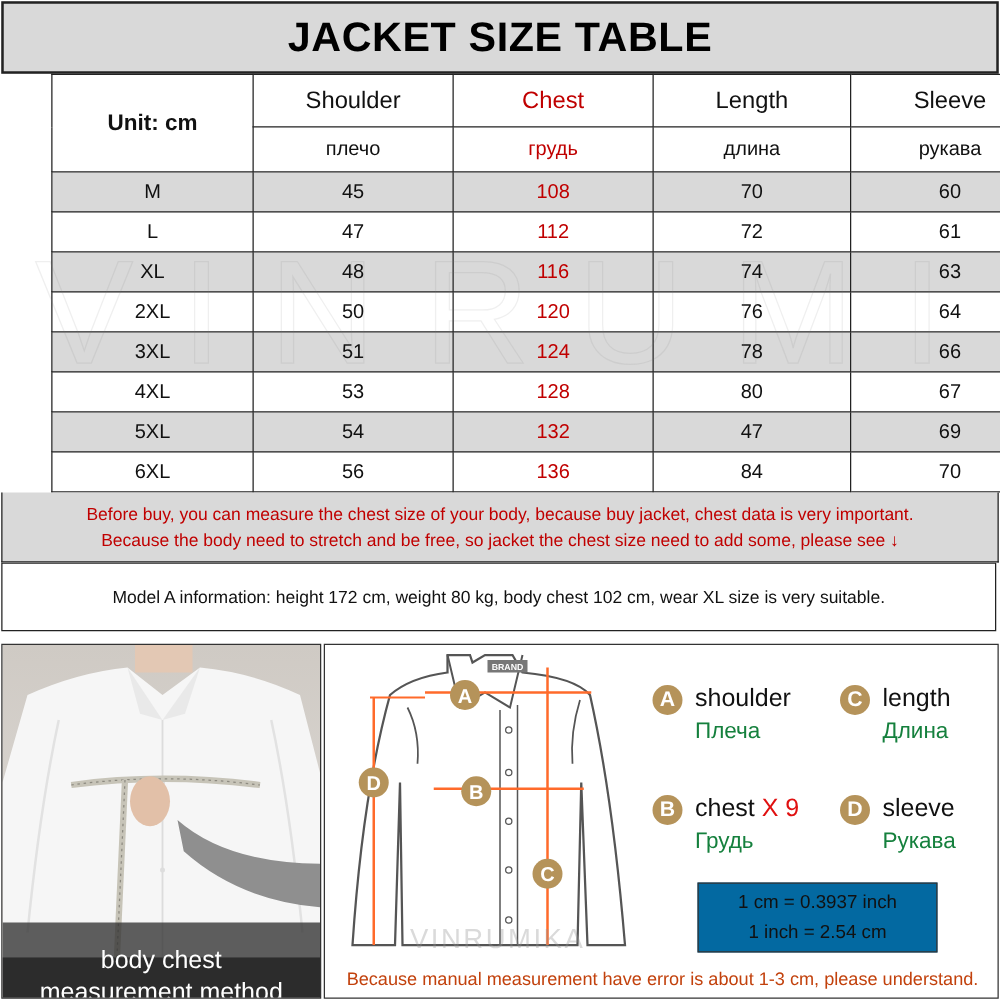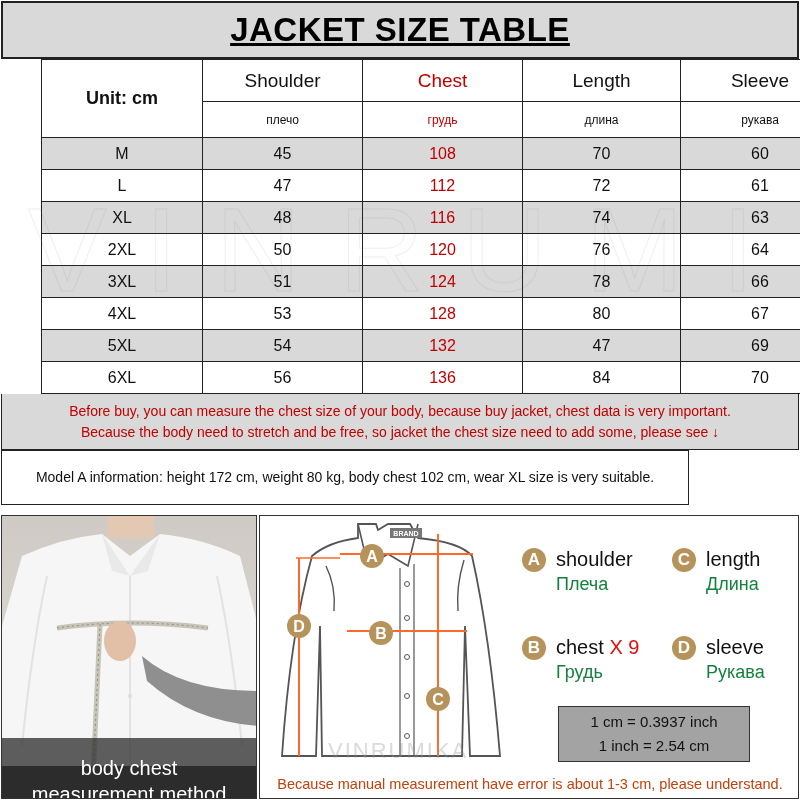--- a/index.html
+++ b/index.html
@@ -7,33 +7,32 @@
   body { font-family: "Liberation Sans", sans-serif; color: #111; position: relative; }
 
   .sheet { position: absolute; left: 0; top: 0; width: 800px; height: 505px; }
 
   .title-bar {
     position: absolute; left: 1px; top: 1px; width: 798px; height: 58px;
     background: #d9d9d9; border: 2px solid #222;
     display: flex; align-items: center; justify-content: center;
     font-weight: bold; font-size: 33px; letter-spacing: 0.5px; color: #000;
     font-family: "Liberation Sans", sans-serif;
-    text-decoration: underline;
   }
 
   table.size-table {
     position: absolute; left: 1px; top: 59px; width: 798px;
     border-collapse: collapse; table-layout: fixed; margin-left: 40px;
   }
   table.size-table td, table.size-table th {
     border: 1.5px solid #222; text-align: center; font-weight: normal;
     font-family: "Liberation Sans", sans-serif;
   }
   .hdr-en { height: 42px; font-size: 19px; color: #111; }
-  .hdr-ru { height: 36px; font-size: 12px; color: #111; }
+  .hdr-ru { height: 36px; font-size: 16px; color: #111; }
   .unit-cell { font-weight: bold !important; font-size: 18px; }
   .red { color: #c00000 !important; }
   .data-row td { height: 32px; font-size: 16px; font-family: "DejaVu Sans", sans-serif; }
   .data-row.shade td { background: #d9d9d9; }
   .data-row.plain td { background: #ffffff; }
 
   .watermark {
     position: absolute; left: 0; top: 195px; width: 800px; height: 110px;
     font-size: 118px; letter-spacing: 38px; color: rgba(255,255,255,0.0);
     -webkit-text-stroke: 1px rgba(120,120,120,0.12);
@@ -41,21 +40,21 @@
     pointer-events: none; line-height: 110px; padding-left: 28px;
   }
 
   .note-red {
     position: absolute; left: 1px; top: 394px; width: 798px; height: 56px;
     background: #d9d9d9; border: 1.5px solid #222; border-top: none;
     display: flex; flex-direction: column; align-items: center; justify-content: center;
     color: #c00000; font-size: 14px; line-height: 21px;
   }
   .note-models {
-    position: absolute; left: 1px; top: 450px; width: 688px; height: 55px;
+    position: absolute; left: 1px; top: 450px; width: 796px; height: 55px;
     background: #fff; border: 1.5px solid #222; border-top: 1.5px solid #222;
     display: flex; flex-direction: row; align-items: center; justify-content: center;
     color: #111; font-size: 14px; line-height: 21px;
   }
 
   
   .photo-panel {
     position: absolute; left: 1px; top: 515px; width: 256px; height: 284px;
     border: 1px solid #333; overflow: hidden;
     background: linear-gradient(180deg, #cfcac4 0%, #d8d4cf 50%, #c9c4be 100%);
@@ -81,21 +80,21 @@
     color: #fff; font-size: 17px; font-weight: bold; display: flex;
     align-items: center; justify-content: center; margin-right: 10px; margin-top: 2px;
     font-family: "Liberation Sans", sans-serif;
   }
   .legend-text .en { font-size: 20px; color: #111; line-height: 26px; }
   .legend-text .ru { font-size: 18px; color: #15803d; line-height: 24px; }
   .legend-text .x2 { color: #e01010; }
 
   .conv-box {
     position: absolute; left: 298px; top: 190px; width: 192px; height: 56px;
-    border: 1px solid #333; background: #a3a3a3;
+    border: 1px solid #333; background: #0369a1;
     display: flex; flex-direction: column; align-items: center; justify-content: center;
     font-size: 15px; line-height: 24px; color: #111;
   }
   .disclaimer {
     position: absolute; left: 0; top: 260px; width: 540px; text-align: center;
     font-size: 14.5px; color: #c2410c;
   }
   .diag-watermark {
     position: absolute; left: 68px; top: 222px; font-size: 22px; letter-spacing: 2px;
     color: rgba(150,150,150,0.35); font-family: "Liberation Sans", sans-serif;

